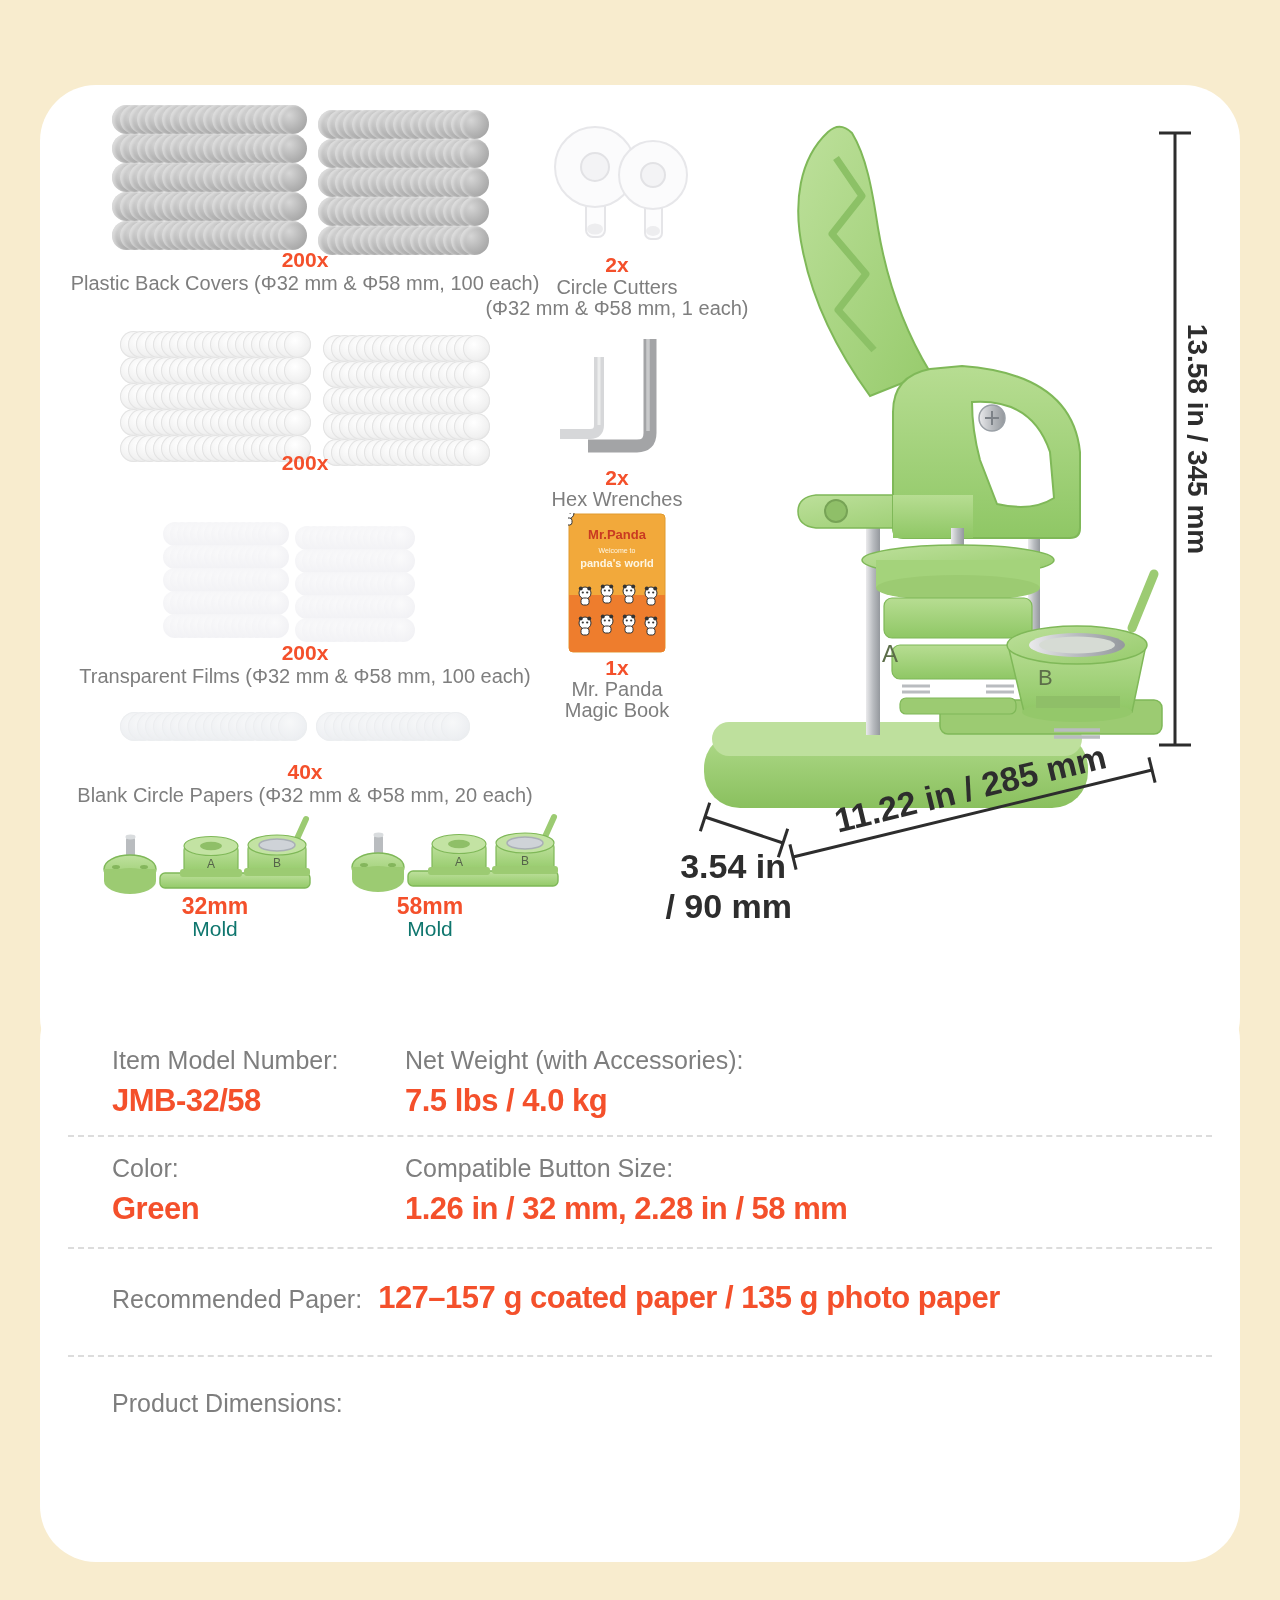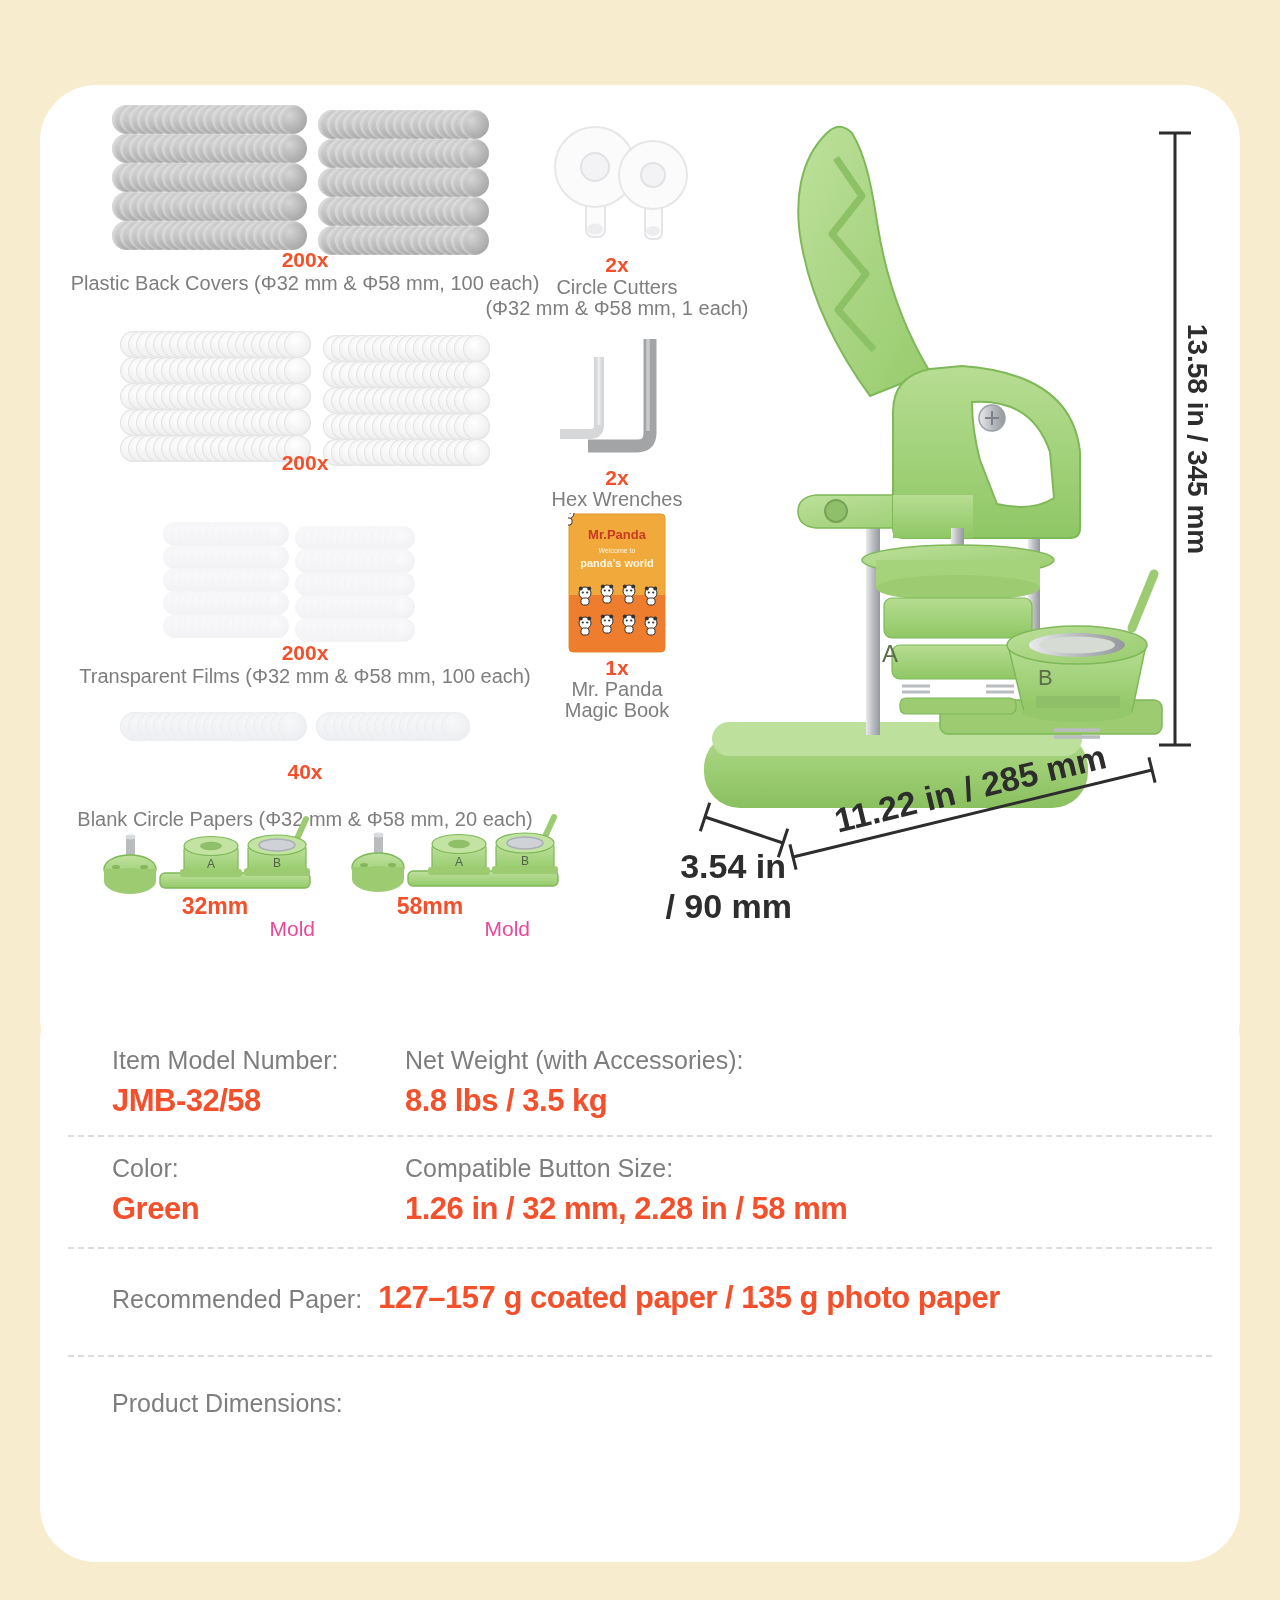--- a/index.html
+++ b/index.html
@@ -38,21 +38,21 @@
   .films{--d:24px;--step:6.8px;--rowgap:-1px;
     --bg:radial-gradient(circle at 40% 35%, #fafafb 0%, #f2f2f5 70%, #eaeaef 100%);}
   .papers{--d:29px;--step:8.3px;
     --bg:radial-gradient(circle at 40% 35%, #f7f8f9 0%, #edeff2 65%, #e3e5e9 100%);
     --edge:inset 0 0 0 1px #eceef0;}
 
   
   .badge{color:#f4502b;font-weight:700;font-size:21px;text-align:center;line-height:22px;}
   .cap{color:#7e7e7e;font-size:20px;text-align:center;line-height:21px;}
   .mold-size{color:#f4502b;font-weight:700;font-size:23px;text-align:center;}
-  .mold-word{color:#ec4899;font-size:21px;text-align:right;}
+  .mold-word{color:#0f766e;font-size:21px;text-align:center;}
 
   
   .spec-label{color:#7e7e7e;font-size:25px;line-height:30px;}
   .spec-value{color:#f4502b;font-weight:700;font-size:31px;line-height:36px;letter-spacing:-.5px;margin-top:8px;}
   .spec-inline{display:flex;align-items:baseline;gap:16px;}
   .spec-inline .spec-value{margin-top:0;}
   .divider{position:absolute;left:28px;right:28px;border-top:2px dashed #dcdcdc;height:0;}
 
   svg text{font-family:"Liberation Sans", sans-serif;}
 </style>
@@ -732,21 +732,21 @@
           <span class="disc"></span>
           <span class="disc"></span>
           <span class="disc"></span>
           <span class="disc"></span>
           <span class="disc"></span>
           <span class="disc"></span>
         </div>
       </div>
   </div>
   <div class="abs badge" style="left:30px;top:676px;width:470px;">40x</div>
-  <div class="abs cap" style="left:20px;top:700px;width:490px;margin-top:24px;">Blank Circle Papers (Φ32 mm &amp; Φ58 mm, 20 each)</div>
+  <div class="abs cap" style="left:20px;top:700px;width:490px;">Blank Circle Papers (Φ32 mm &amp; Φ58 mm, 20 each)</div>
 
   <svg class="abs" style="left:60px;top:716px;" width="460" height="96" viewBox="0 0 460 96">
     <defs>
       <linearGradient id="gG1" x1="0" y1="0" x2="0" y2="1">
         <stop offset="0" stop-color="#bfe19e"></stop>
           <stop offset="1" stop-color="#94ca69"></stop>
       </linearGradient>
     </defs>
     <g id="moldset">
 
@@ -937,21 +937,21 @@
 </div>
 
 <div class="card" id="card-specs">
 
   <div class="abs" style="left:72px;top:60px;">
     <div class="spec-label">Item Model Number:</div>
     <div class="spec-value">JMB-32/58</div>
   </div>
   <div class="abs" style="left:365px;top:60px;">
     <div class="spec-label">Net Weight (with Accessories):</div>
-    <div class="spec-value">8.8 lbs / 3.5 kg</div>
+    <div class="spec-value">7.5 lbs / 4.0 kg</div>
   </div>
 
   <div class="divider" style="top:150px;"></div>
 
   <div class="abs" style="left:72px;top:168px;">
     <div class="spec-label">Color:</div>
     <div class="spec-value">Green</div>
   </div>
   <div class="abs" style="left:365px;top:168px;">
     <div class="spec-label">Compatible Button Size:</div>

